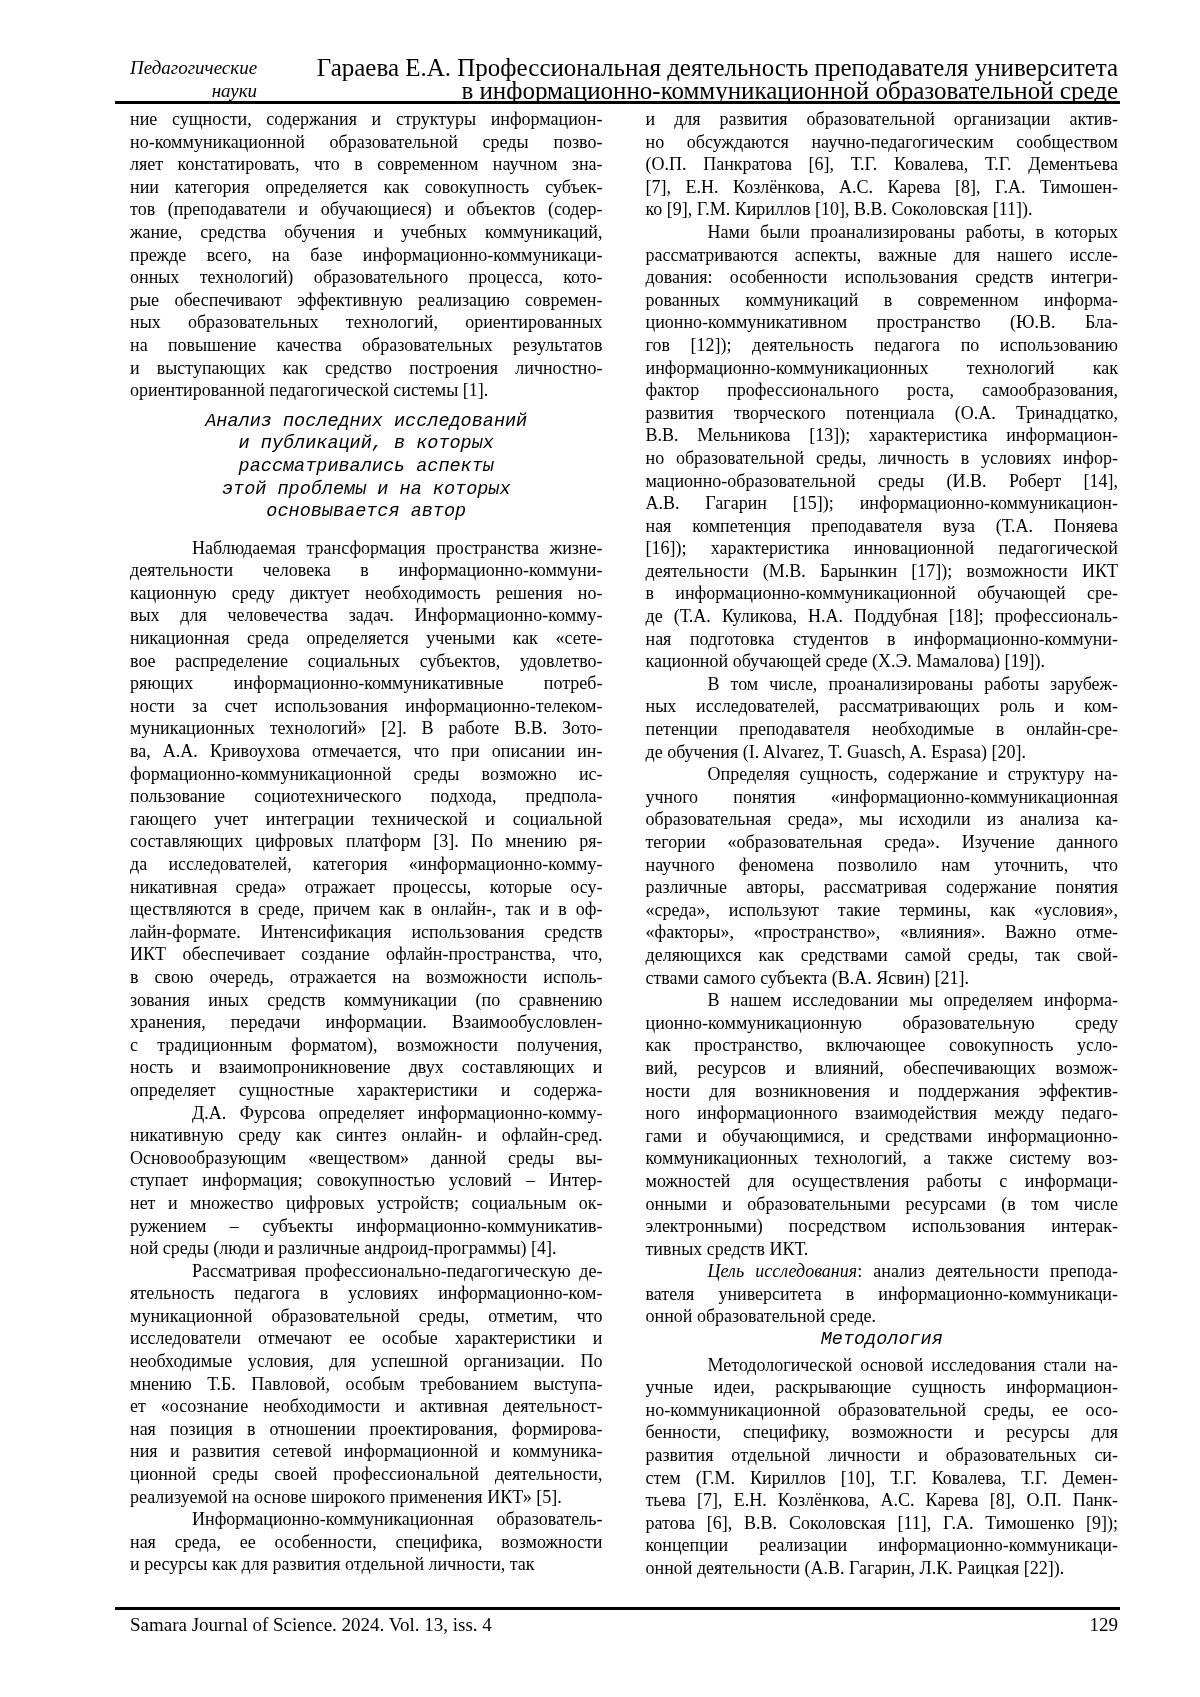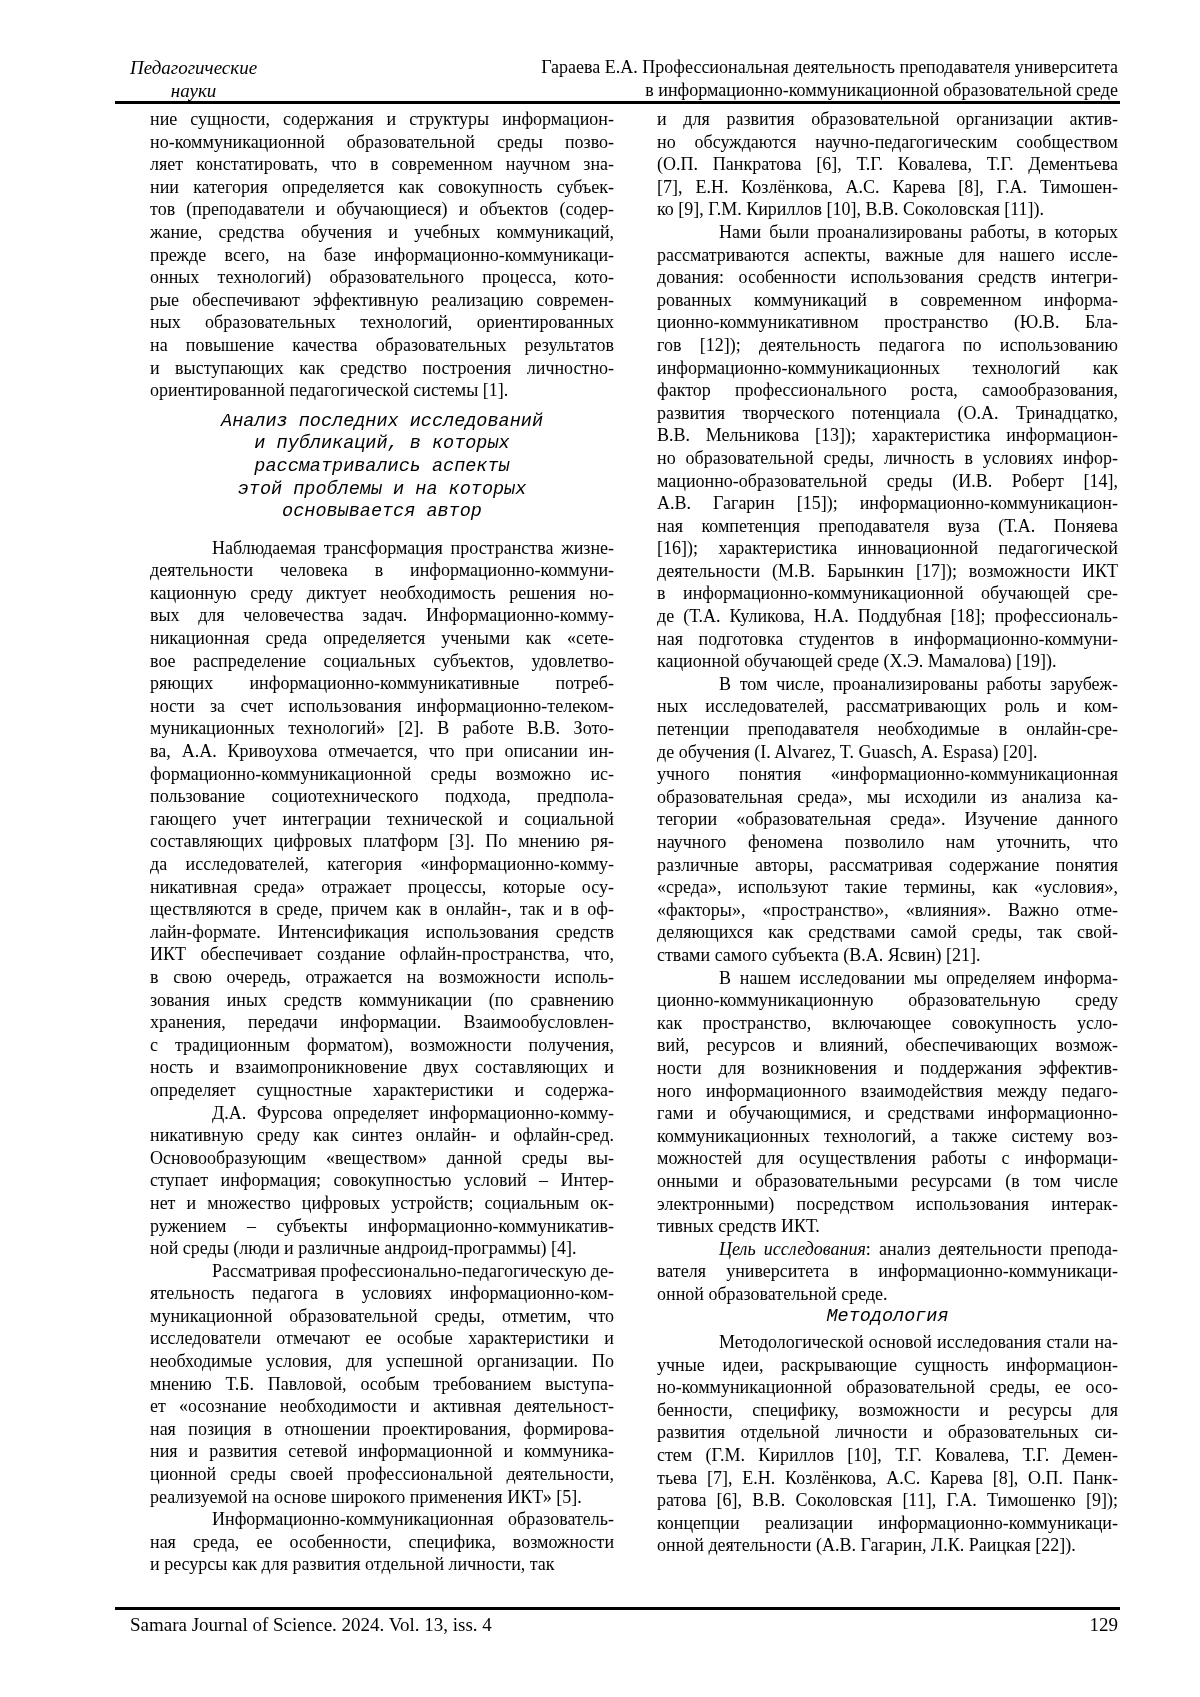--- a/index.html
+++ b/index.html
@@ -3,26 +3,26 @@
 <meta charset="utf-8">
 <style>
   html,body{margin:0;padding:0;background:#ffffff;}
   body{width:1200px;height:1697px;position:relative;color:#000;
        font-family:"Liberation Serif",serif;-webkit-font-smoothing:antialiased;}
   .page{position:absolute;inset:0;background:#fff;}
 
   
   .runhead{position:absolute;top:56px;left:130px;right:82px;display:flex;
            justify-content:space-between;align-items:flex-start;}
-  .runhead .left{font-style:italic;font-size:19px;line-height:23px;text-align:center;}
-  .runhead .right{font-size:18px;line-height:23px;text-align:right;}
+  .runhead .left{font-style:italic;font-size:19px;line-height:23px;text-align:right;}
+  .runhead .right{font-size:25px;line-height:23px;text-align:right;}
   .rule-top{position:absolute;top:101px;left:115px;right:80px;border-top:3px solid #000;}
 
   
-  .columns{position:absolute;top:108px;left:130px;right:82px;display:flex;gap:43px;margin-left:20px;}
+  .columns{position:absolute;top:108px;left:130px;right:82px;display:flex;gap:43px;}
   .col{width:481px;}
   .line{font-size:18px;line-height:22.6px;height:22.6px;white-space:nowrap;
         text-align:justify;text-align-last:justify;}
   .line.lastline{text-align-last:left;}
   .line.pfirst{text-indent:62px;}
   .heading .line{font-family:Liberation Mono, monospace;font-style:italic;
                  font-size:18.5px;text-align:center;text-align-last:center;text-indent:0;}
   .heading.spaced{margin:9px 0 13px 0;}
   .heading.tight{margin:1px 0 2px 0;}
 
@@ -157,20 +157,21 @@
           <div class="line">ная подготовка студентов в информационно-коммуни-</div>
           <div class="line lastline">кационной обучающей среде (Х.Э. Мамалова) [19]).</div>
         </div>
         <div>
           <div class="line pfirst">В том числе, проанализированы работы зарубеж-</div>
           <div class="line">ных исследователей, рассматривающих роль и ком-</div>
           <div class="line">петенции преподавателя необходимые в онлайн-сре-</div>
           <div class="line lastline">де обучения (I. Alvarez, T. Guasch, A. Espasa) [20].</div>
         </div>
         <div>
+          <div class="line pfirst">Определяя сущность, содержание и структуру на-</div>
           <div class="line">учного понятия «информационно-коммуникационная</div>
           <div class="line">образовательная среда», мы исходили из анализа ка-</div>
           <div class="line">тегории «образовательная среда». Изучение данного</div>
           <div class="line">научного феномена позволило нам уточнить, что</div>
           <div class="line">различные авторы, рассматривая содержание понятия</div>
           <div class="line">«среда», используют такие термины, как «условия»,</div>
           <div class="line">«факторы», «пространство», «влияния». Важно отме-</div>
           <div class="line">деляющихся как средствами самой среды, так свой-</div>
           <div class="line lastline">ствами самого субъекта (В.А. Ясвин) [21].</div>
         </div>

